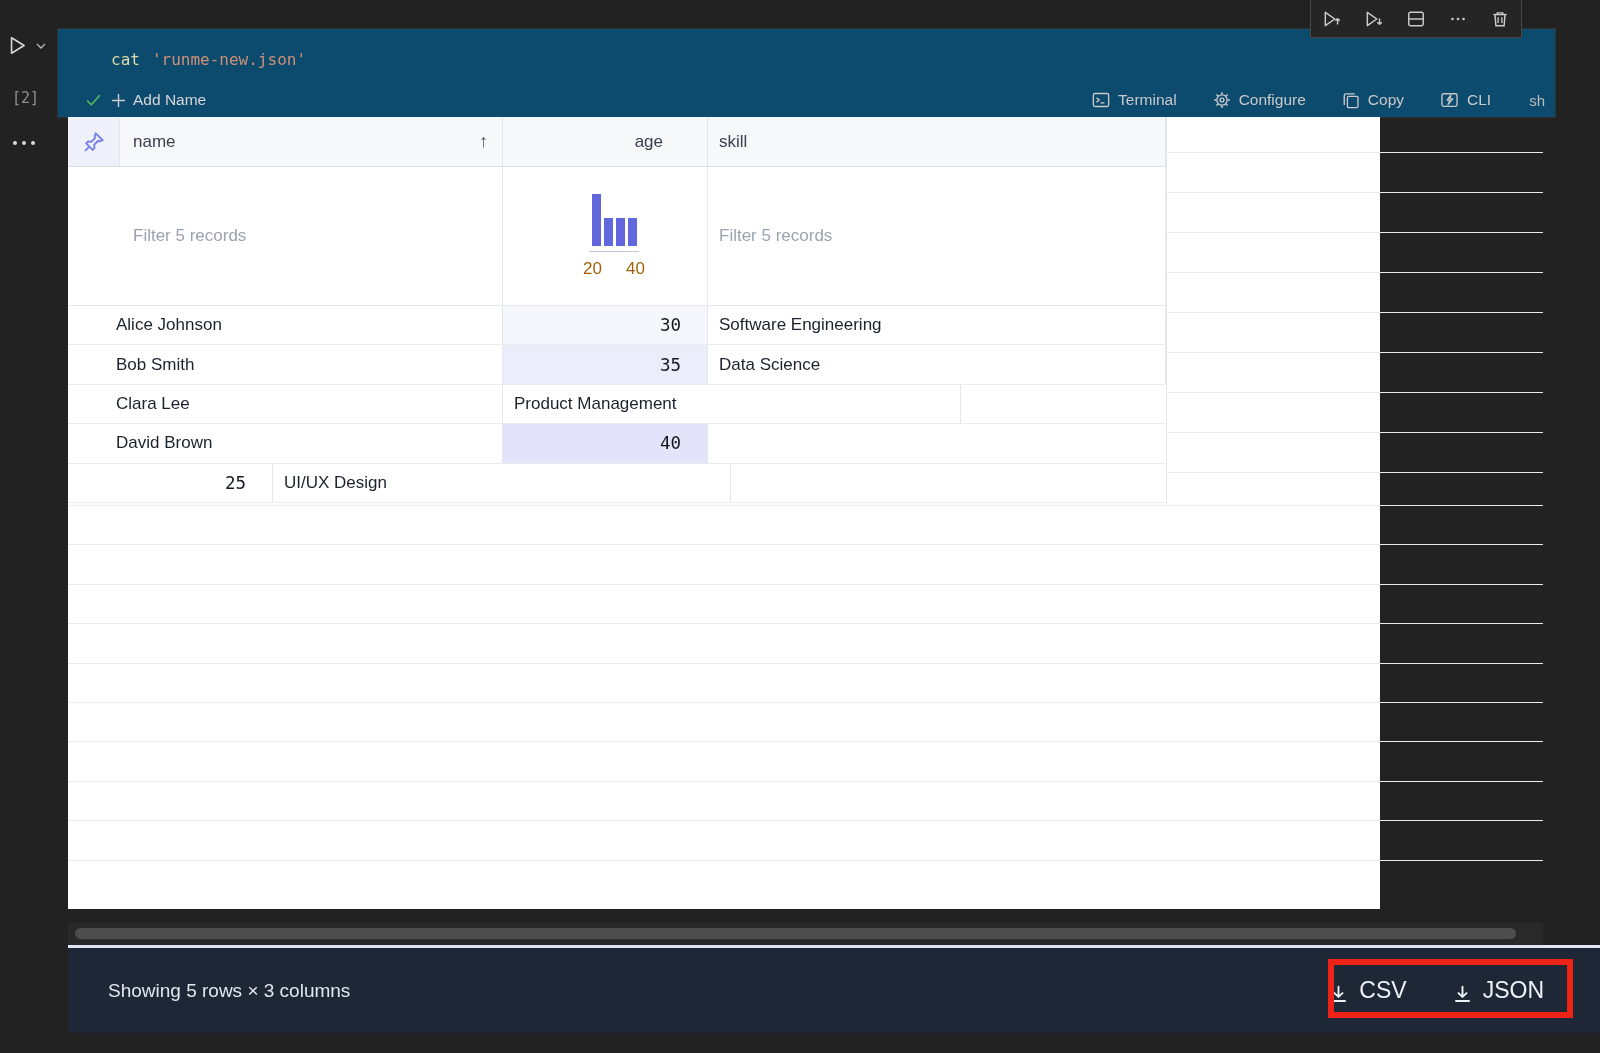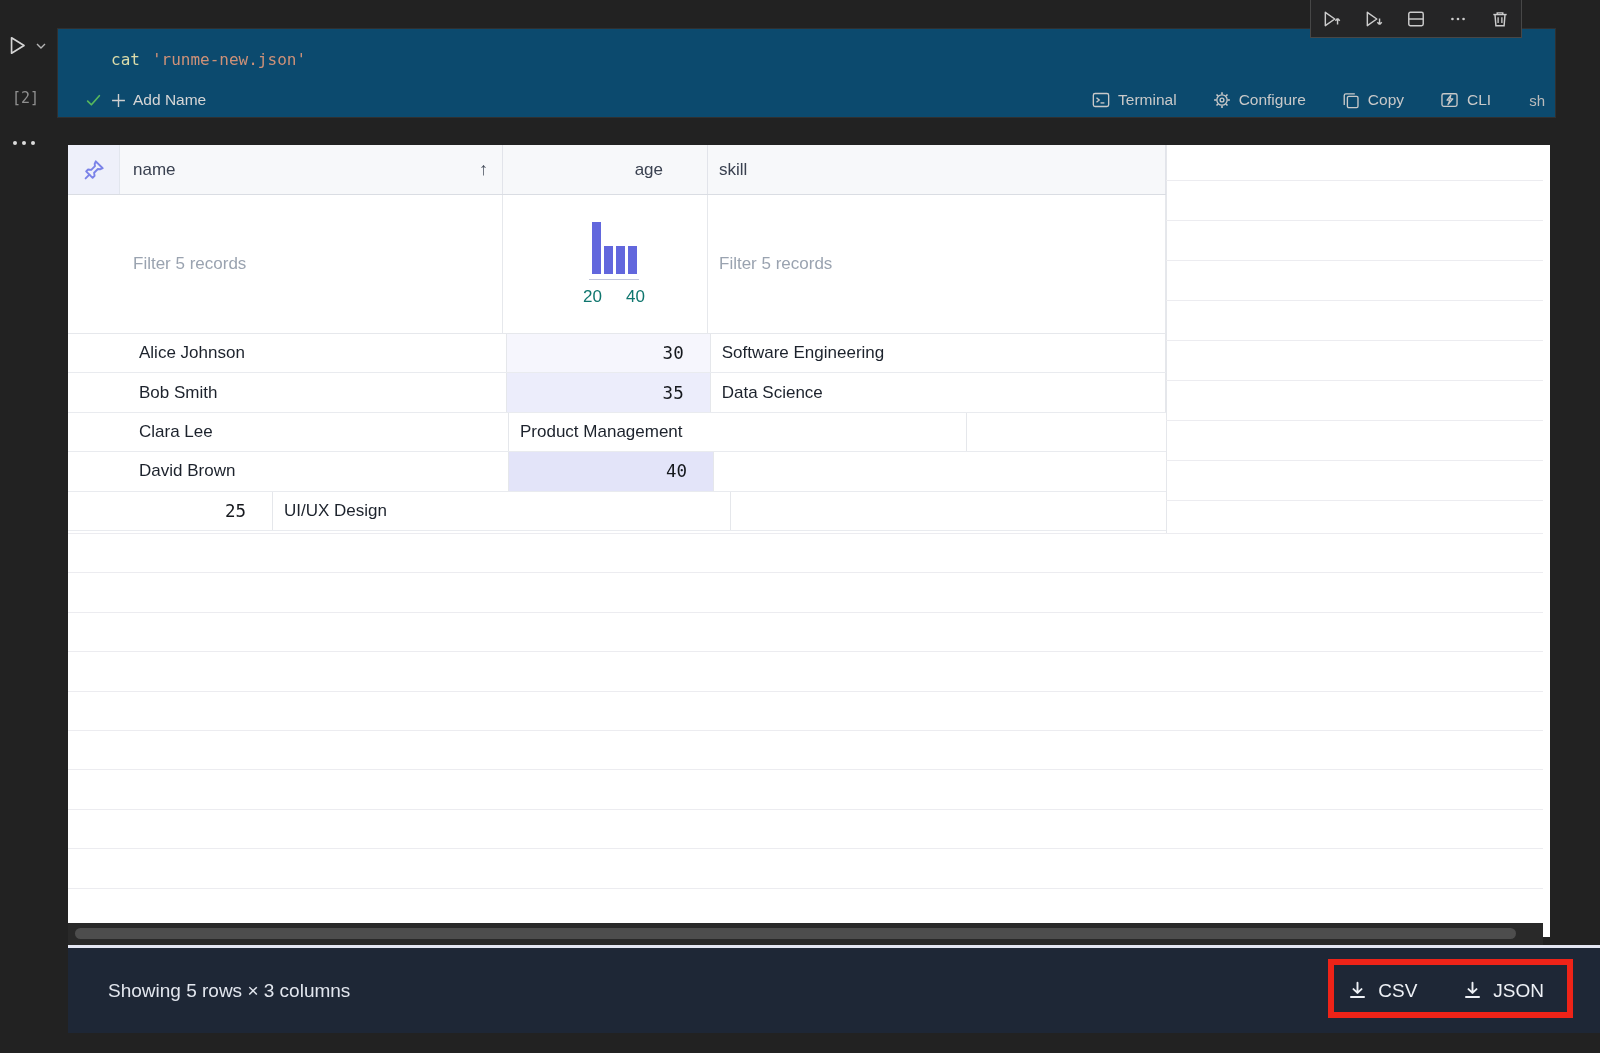--- a/index.html
+++ b/index.html
@@ -23,60 +23,60 @@
   .status-spacer{flex:1;}
   .actions{display:flex;align-items:center;gap:36px;margin-right:6px;}
   .action{display:flex;align-items:center;gap:8px;color:#c9c9c9;font-size:15.5px;cursor:pointer;}
   .lang-badge{color:#bbbbbb;font-size:15px;margin-left:2px;}
   
   .cell-toolbar{position:absolute;left:1310px;top:0;width:212px;height:38px;background:#252526;
                 border:1px solid #474747;border-top:none;display:flex;align-items:center;
                 justify-content:center;gap:22px;}
   .tb-btn{width:20px;height:20px;color:#cccccc;display:flex;align-items:center;justify-content:center;cursor:pointer;}
   
-  .output{position:absolute;left:68px;top:145px;width:1482px;height:792px;background:#ffffff;}
+  .output{position:absolute;left:68px;top:117px;width:1312px;height:792px;background:#ffffff;}
   .grid-header{position:absolute;left:0;top:0;width:1098px;height:50px;background:#f7f8fa;
                border-bottom:1px solid #dadde3;display:flex;}
   .h-cell{display:flex;align-items:center;font-size:17px;color:#3a4150;}
   .h-pin{width:52px;justify-content:center;background:#eef0fa;border-right:1px solid #e2e6ee;}
   .h-name{width:383px;padding-left:13px;border-right:1px solid #e2e4ea;}
   .h-name .sort{margin-left:auto;margin-right:14px;color:#474e5c;font-size:18px;}
   .h-age{width:205px;justify-content:flex-end;padding-right:44px;border-right:1px solid #e2e4ea;}
   .h-skill{width:458px;padding-left:11px;border-right:1px solid #e2e4ea;align-items:center;}
   .filter-row{position:absolute;left:0;top:50px;width:1098px;height:139px;display:flex;
               border-bottom:1px solid #e6e8ec;}
   .f-cell{border-right:1px solid #e6e8ec;display:flex;align-items:center;}
   .f-name{width:435px;padding-left:65px;}
   .f-age{width:205px;justify-content:center;}
   .f-skill{width:458px;padding-left:11px;}
   .filter-ph{color:#9aa3b0;font-size:17px;}
   .hist{display:flex;flex-direction:column;align-items:center;transform:translateX(9px);}
   .hist-bars{display:flex;align-items:flex-end;gap:3px;height:52px;}
   .hist-bars i{display:block;width:9px;background:#6267dd;}
   .hist-base{width:50px;height:1px;background:#c2c6da;margin-top:5px;}
   .hist-labels{width:62px;display:flex;justify-content:space-between;margin-top:7px;
-               color:#0f766e;font-size:17px;}
+               color:#a16207;font-size:17px;}
   .rows{position:absolute;left:0;top:189px;width:1098px;}
   .t-row{display:flex;height:39.4px;border-bottom:1px solid #e9ebef;}
   .t-cell{display:flex;align-items:center;border-right:1px solid #e5e7eb;font-size:17px;color:#1c222c;}
-  .c-name{width:435px;padding-left:65px;margin-left:6px;}
+  .c-name{width:435px;padding-left:48px;}
   .c-age{width:205px;justify-content:flex-end;padding-right:26px;
          font-family:"DejaVu Sans Mono",monospace;font-size:17.5px;color:#15181d;}
   .c-skill{width:458px;padding-left:11px;}
   .grid-line{position:absolute;height:1px;background:#ececf0;}
   .right-vline{position:absolute;left:1098px;top:0;width:1px;height:388px;background:#e5e7eb;}
   
   .hscroll{position:absolute;left:68px;top:923px;width:1475px;height:22px;background:#292929;}
   .hscroll .thumb{position:absolute;left:7px;top:5px;width:1441px;height:11px;background:#4d4d4d;border-radius:6px;}
   .footer-sep{position:absolute;left:68px;top:945px;width:1532px;height:3px;background:#e3e6f2;}
   .footer{position:absolute;left:68px;top:948px;width:1532px;height:85px;background:#1e2736;
           display:flex;align-items:center;}
   .footer-summary{margin-left:40px;font-size:19px;color:#e2e6ee;}
   .footer-btns{margin-left:auto;margin-right:56px;display:flex;align-items:center;gap:46px;}
-  .dl-btn{display:flex;align-items:center;gap:11px;color:#eef1f6;font-size:19px;cursor:pointer;}
+  .dl-btn{display:flex;align-items:flex-end;gap:11px;color:#eef1f6;font-size:23px;cursor:pointer;}
   .annotation{position:absolute;left:1328px;top:959px;width:245px;height:59px;
               border:6px solid #ee2318;pointer-events:none;}
   svg{display:block;}
 </style>
 </head>
 <body>
 
 <div class="stage">
 
   <div class="play-wrap">

